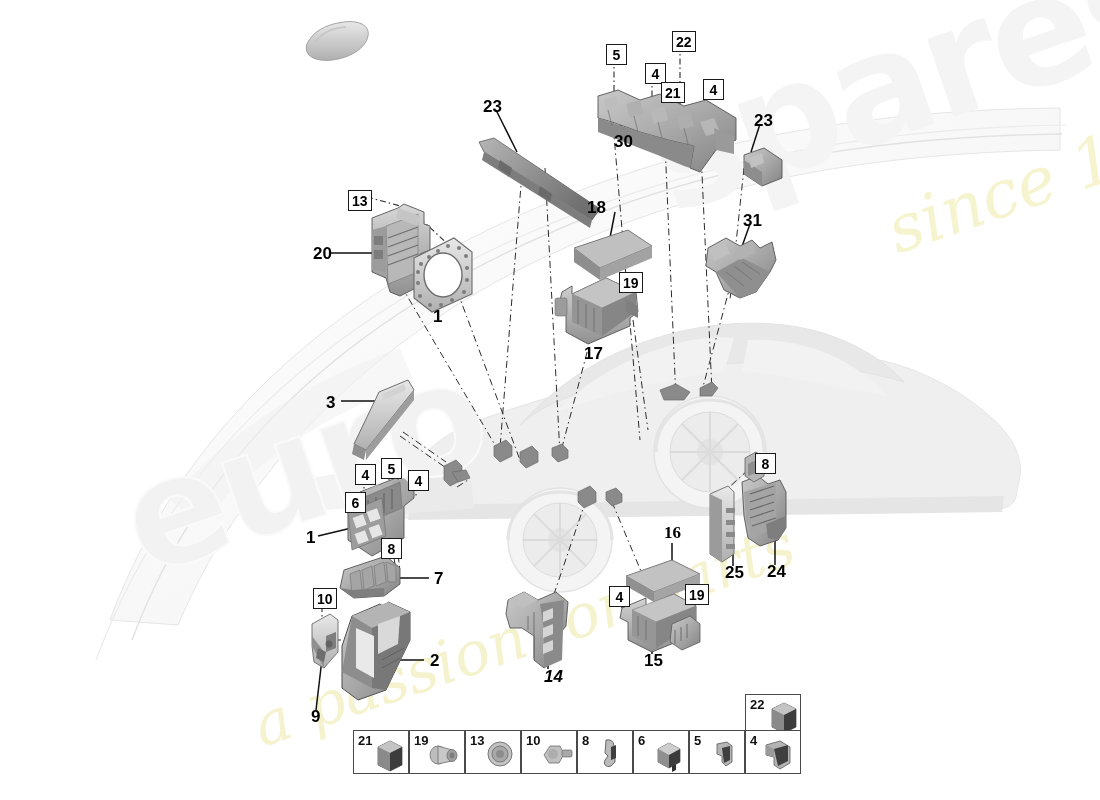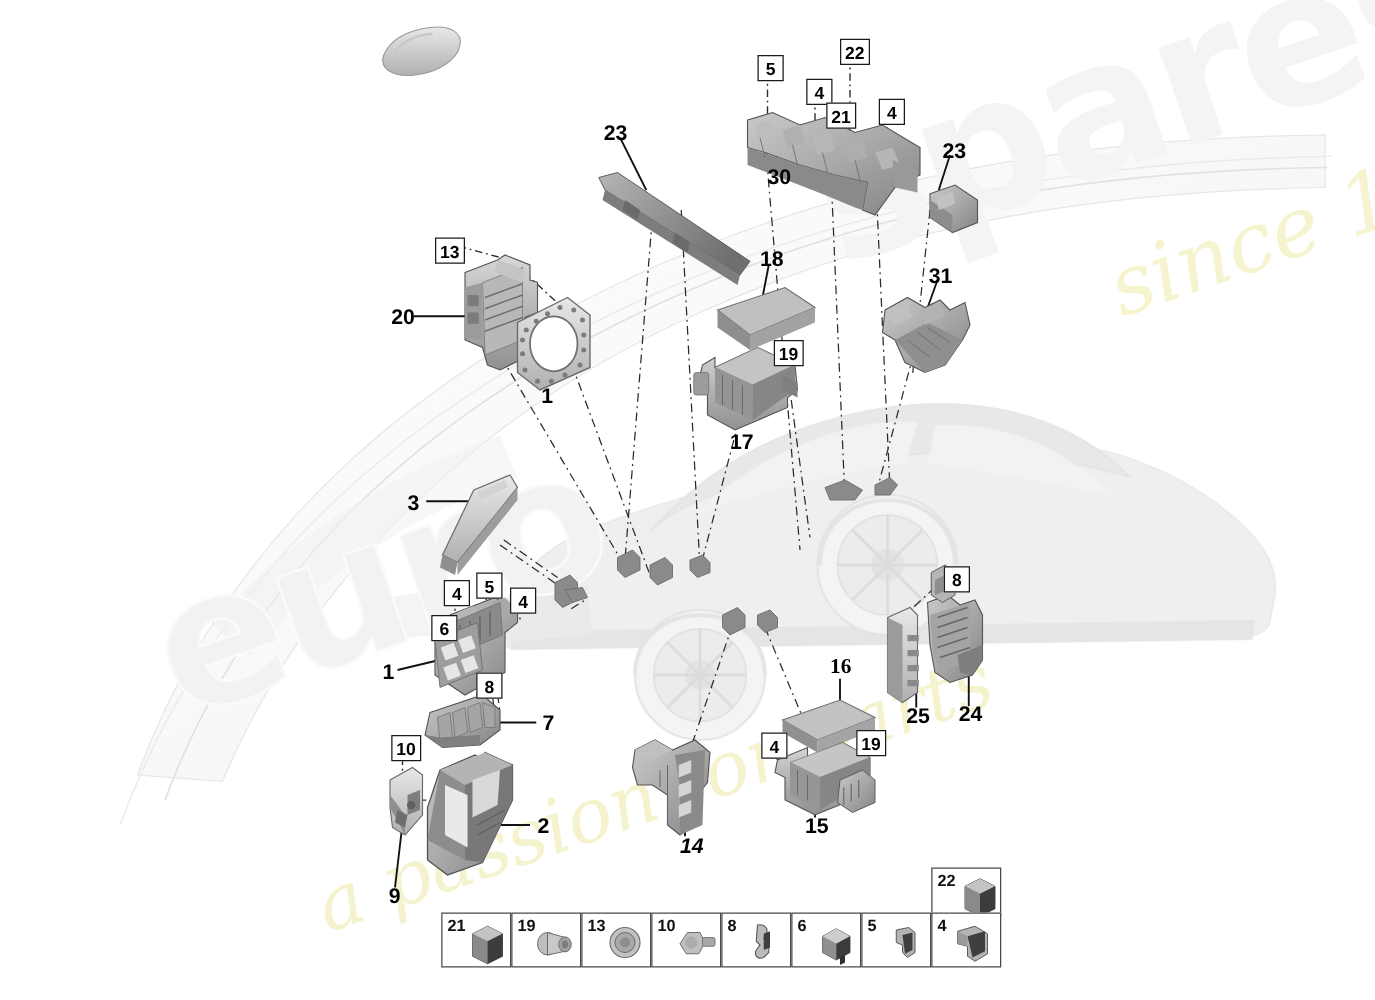--- a/index.html
+++ b/index.html
@@ -556,21 +556,21 @@
     <div class="cb" style="left:703px;top:79px;">4</div>
 
     <div class="plain" style="left:483px;top:98px;">23</div>
     <div class="plain" style="left:614px;top:133px;">30</div>
     <div class="plain" style="left:754px;top:112px;">23</div>
 
     <div class="cb" style="left:348px;top:190px;">13</div>
     <div class="plain" style="left:313px;top:245px;">20</div>
     <div class="plain" style="left:433px;top:308px;">1</div>
 
-    <div class="plain" style="left:608px;top:199px;">18</div>
+    <div class="plain" style="left:587px;top:199px;">18</div>
     <div class="cb" style="left:619px;top:272px;">19</div>
     <div class="plain" style="left:584px;top:345px;">17</div>
     <div class="plain" style="left:743px;top:212px;">31</div>
 
     <div class="plain" style="left:326px;top:394px;">3</div>
 
     <div class="cb" style="left:355px;top:464px;">4</div>
     <div class="cb" style="left:381px;top:458px;">5</div>
     <div class="cb" style="left:408px;top:470px;">4</div>
     <div class="cb" style="left:345px;top:492px;">6</div>

